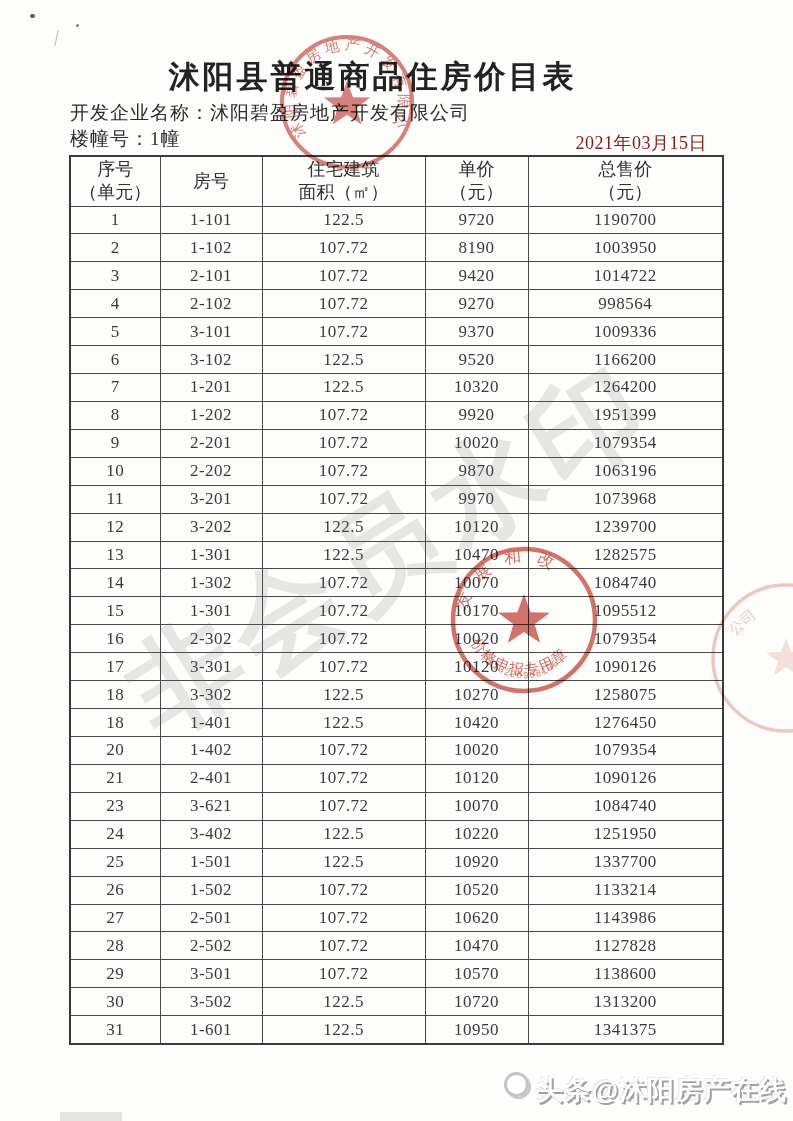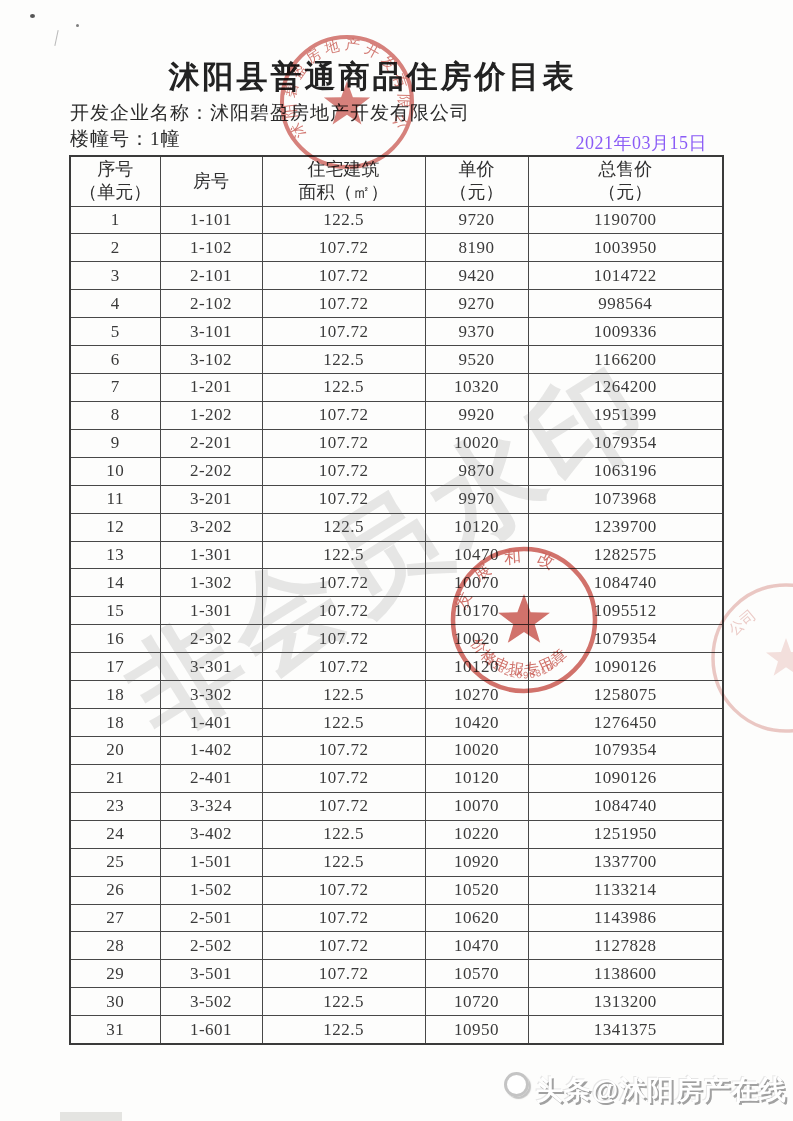--- a/index.html
+++ b/index.html
@@ -24,21 +24,21 @@
 
   
   .doc-title {
     position:absolute; left:0; top:56px; width:745px; text-align:center;
     font-family:"Liberation Sans","DejaVu Sans",sans-serif;
     font-size:31px; font-weight:700; letter-spacing:3px; color:#222;
   }
   .meta-line { position:absolute; left:70px; font-size:19px; color:#2b2b2b; letter-spacing:1px; }
   .meta-developer { top:100px; }
   .meta-building { top:126px; }
-  .meta-date { position:absolute; top:131px; right:86px; font-size:18px; color:#8b5cf6; letter-spacing:.5px; }
+  .meta-date { position:absolute; top:131px; right:86px; font-size:18px; color:#7f1d1d; letter-spacing:.5px; }
 
   
   table.price {
     position:absolute; left:69px; top:155px; width:653px; height:890px;
     border-collapse:collapse; table-layout:fixed;
     border:2.5px solid #3a3a3a;
   }
   table.price th, table.price td {
     border:1.6px solid #484848; text-align:center; vertical-align:middle;
     padding:0; overflow:hidden;
@@ -303,21 +303,21 @@
           <td>21</td>
           <td>2-401</td>
           <td>107.72</td>
           <td>10120</td>
           <td>1090126</td>
         </tr>
 
 
         <tr>
           <td>23</td>
-          <td>3-324</td>
+          <td>3-621</td>
           <td>107.72</td>
           <td>10070</td>
           <td>1084740</td>
         </tr>
 
         <tr>
           <td>24</td>
           <td>3-402</td>
           <td>122.5</td>
           <td>10220</td>

